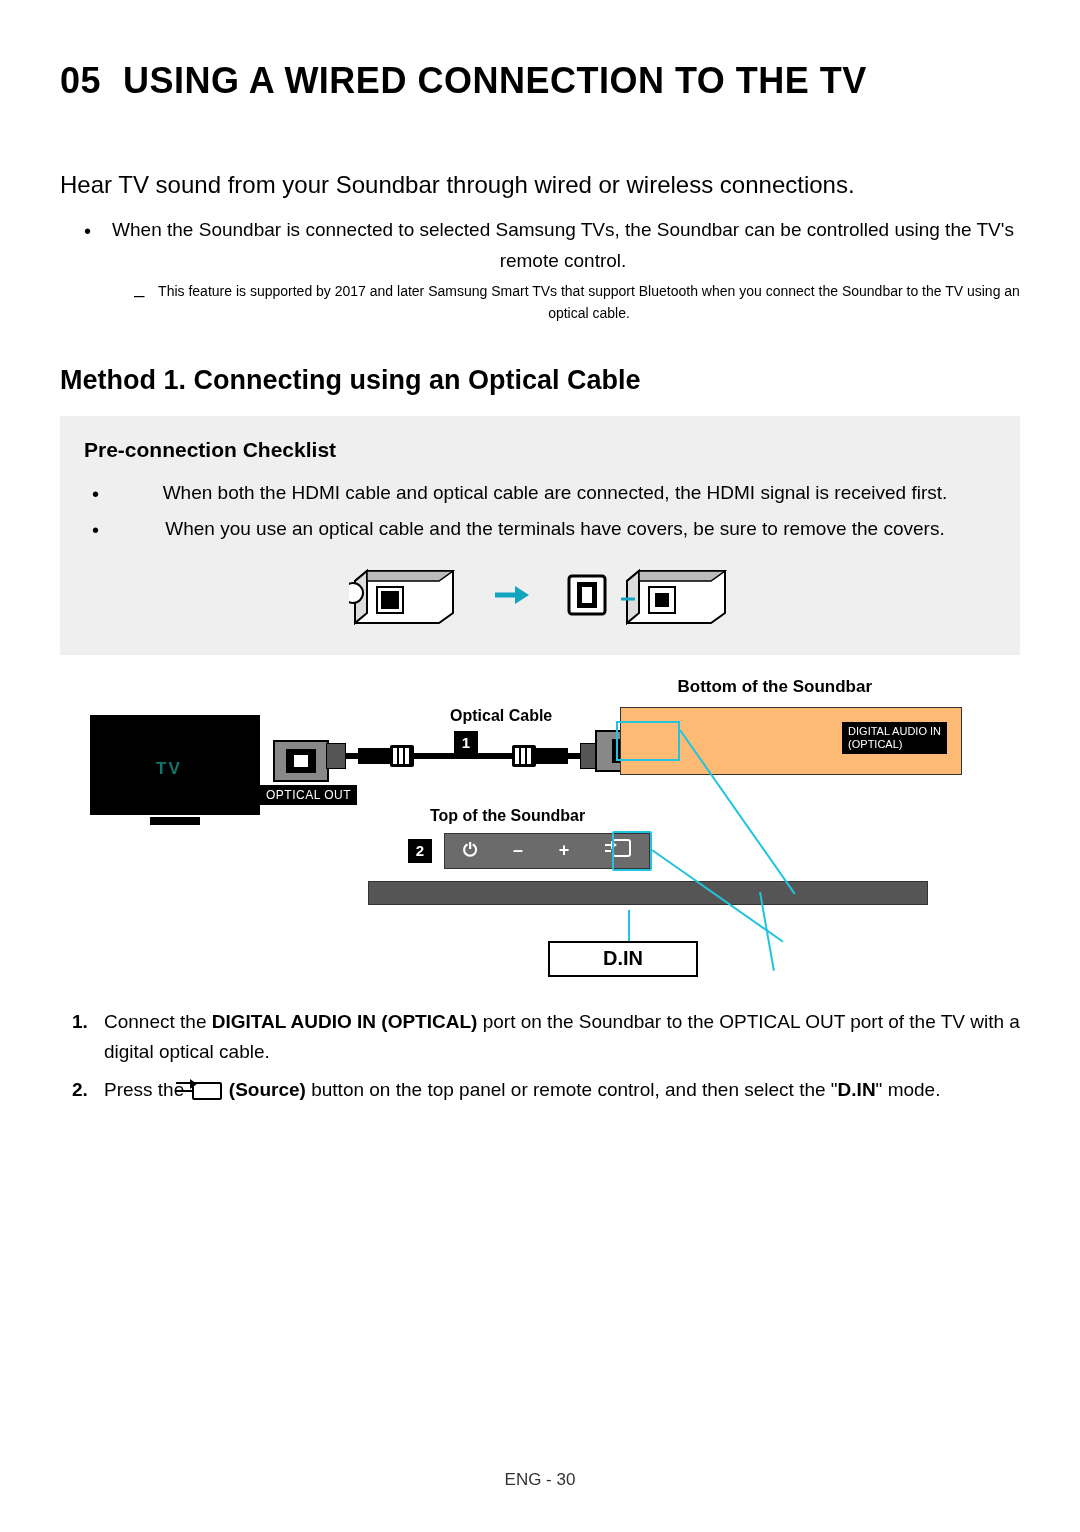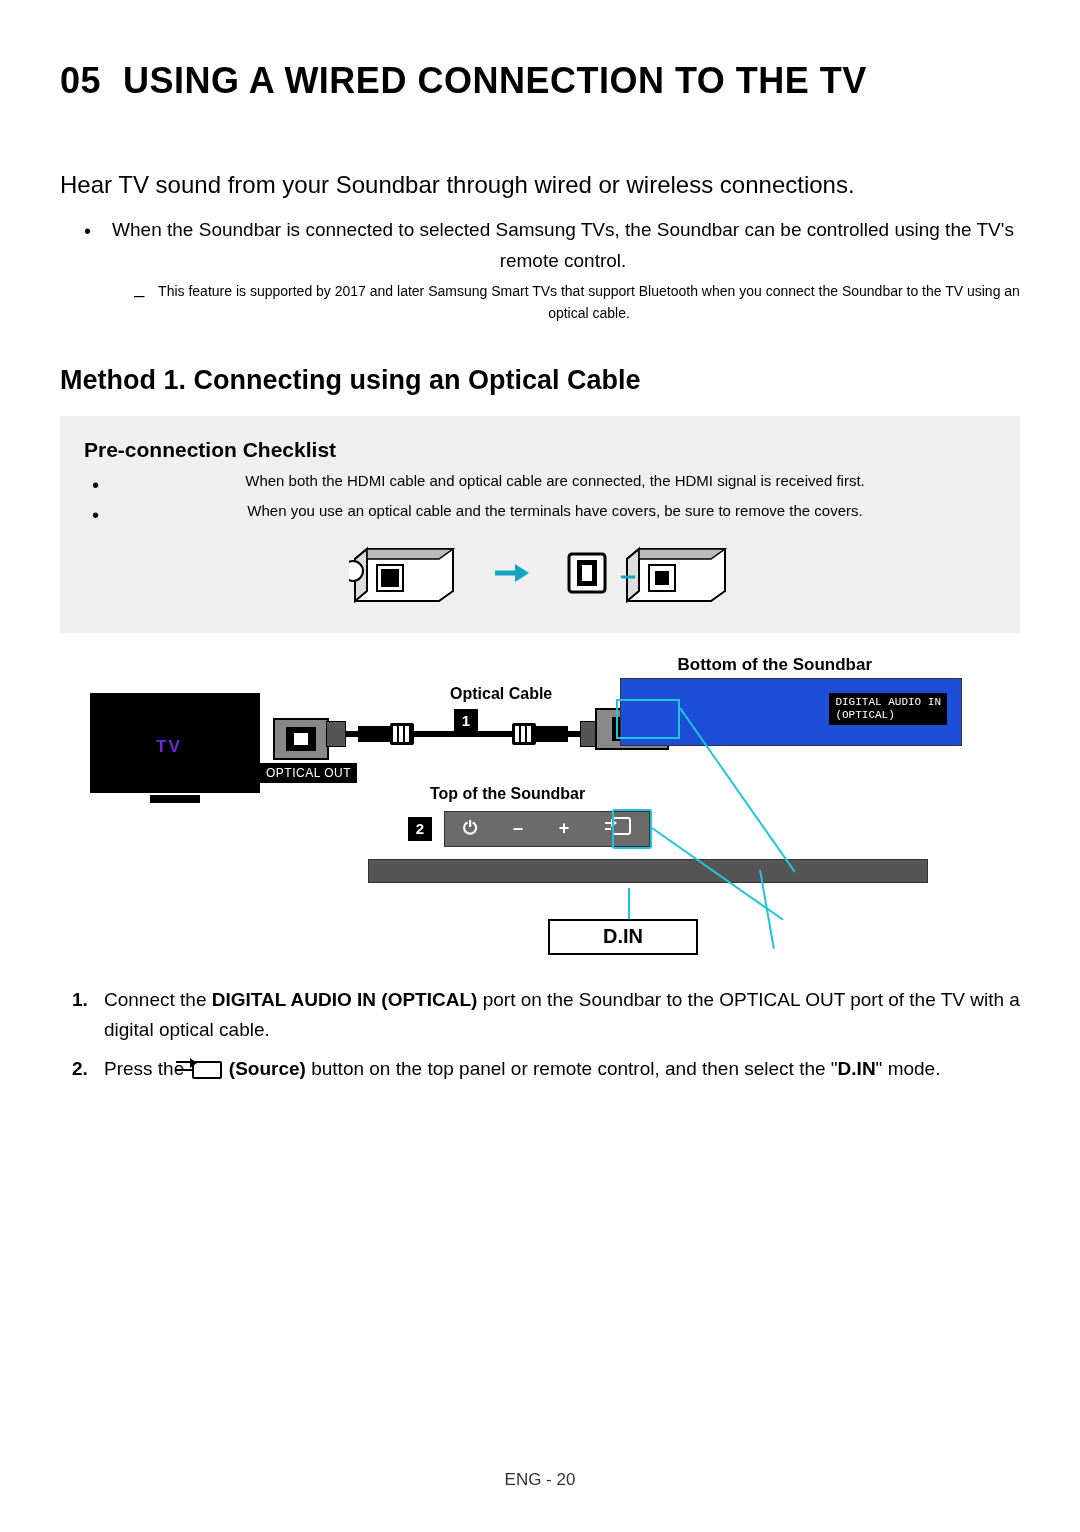--- a/index.html
+++ b/index.html
@@ -63,24 +63,24 @@
     margin-bottom: 20px;
   }
   .checklist-box {
     background: #efefef;
     padding: 22px 24px 28px 24px;
     margin-bottom: 22px;
   }
   .checklist-title {
     font-size: 21px;
     font-weight: 700;
-    margin-bottom: 7px;
+    margin-bottom: 16px;
   }
   .checklist-box .bullet-list { padding-left: 8px; }
-  .checklist-box .bullet-list > li { font-size: 15px; }
+  .checklist-box .bullet-list > li { font-size: 19px; }
   .cover-diagram {
     display: flex;
     align-items: center;
     justify-content: center;
     gap: 36px;
     margin-top: 18px;
   }
   .port-box {
     position: relative;
     width: 110px;
@@ -115,21 +115,21 @@
   }
   .tv-icon {
     position:absolute;
     left: 30px; top: 38px;
     width: 170px; height: 120px;
   }
   .tv-icon .screen { width:170px; height:100px; background:#000; border:2px solid #000;}
   .tv-icon .stand { width:50px; height:8px; background:#000; margin:2px auto 0 auto; border-bottom:3px solid #000;}
   .tv-label {
     position:absolute;
-    color:#6d28d9; font-weight:700; font-size:17px; letter-spacing:2px;
+    color:#0f766e; font-weight:700; font-size:17px; letter-spacing:2px;
     left: 96px; top: 82px;
   }
   .optical-out {
     position:absolute;
     left:200px; top:108px;
     background:#000; color:#fff;
     font-size:12px; padding:3px 6px;
     letter-spacing:0.5px;
   }
   .port-small {
@@ -183,25 +183,24 @@
     font-weight:700; font-size:15px;
   }
   .step1 { left:394px; top:54px; }
   .step2 { left:348px; top:162px; }
   .label-top {
     position:absolute; left:370px; top:130px;
     font-weight:700; font-size:16px;
   }
   .soundbar-bottom {
     position:absolute;
-    left:560px; top:23px;
+    left:560px; top:30px;
     width:342px; height:68px;
-    background:#1d4ed8;
+    background:#fdba74;
     border:1px solid #333;
-    font-family:Liberation Mono, monospace;
   }
   .soundbar-bottom .din-label {
     position:absolute; right:14px; top:14px;
     background:#000; color:#fff; font-size:11px; padding:3px 6px; line-height:1.2;
     text-align:left;
   }
   .soundbar-top-panel {
     position:absolute;
     left:384px; top:156px;
     width:206px; height:36px;
@@ -443,13 +442,13 @@
     <span>Connect the </span><span class="bold">DIGITAL AUDIO IN (OPTICAL)</span><span> port on the Soundbar to the OPTICAL OUT port of the TV with a digital optical cable.</span>
   </li>
   <li>
     <span class="num">2.</span>
     <span>Press the </span>
     <span class="source-icon"><span class="arrow-tip"></span></span>
     <span class="bold">(Source)</span><span> button on the top panel or remote control, and then select the "</span><span class="bold">D.IN</span><span>" mode.</span>
   </li>
 </ol>
 
-<div class="page-footer">ENG - 20</div>
+<div class="page-footer">ENG - 30</div>
 
 </body></html>

